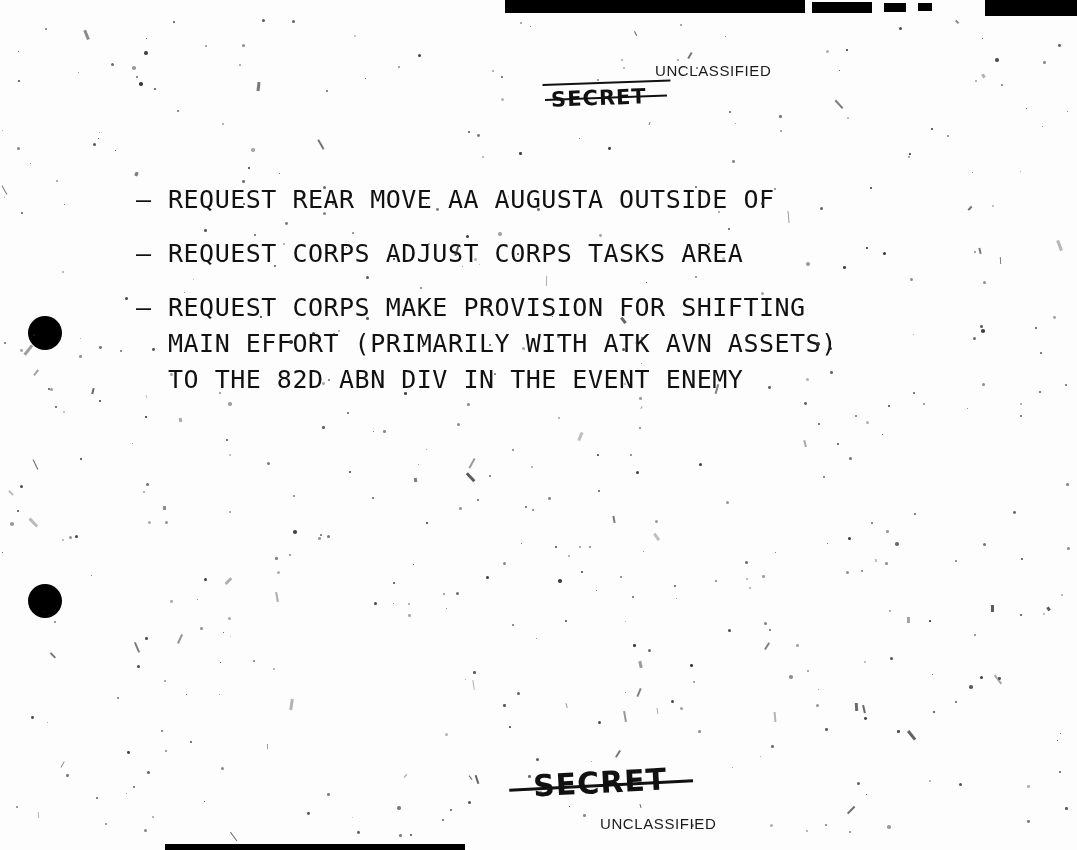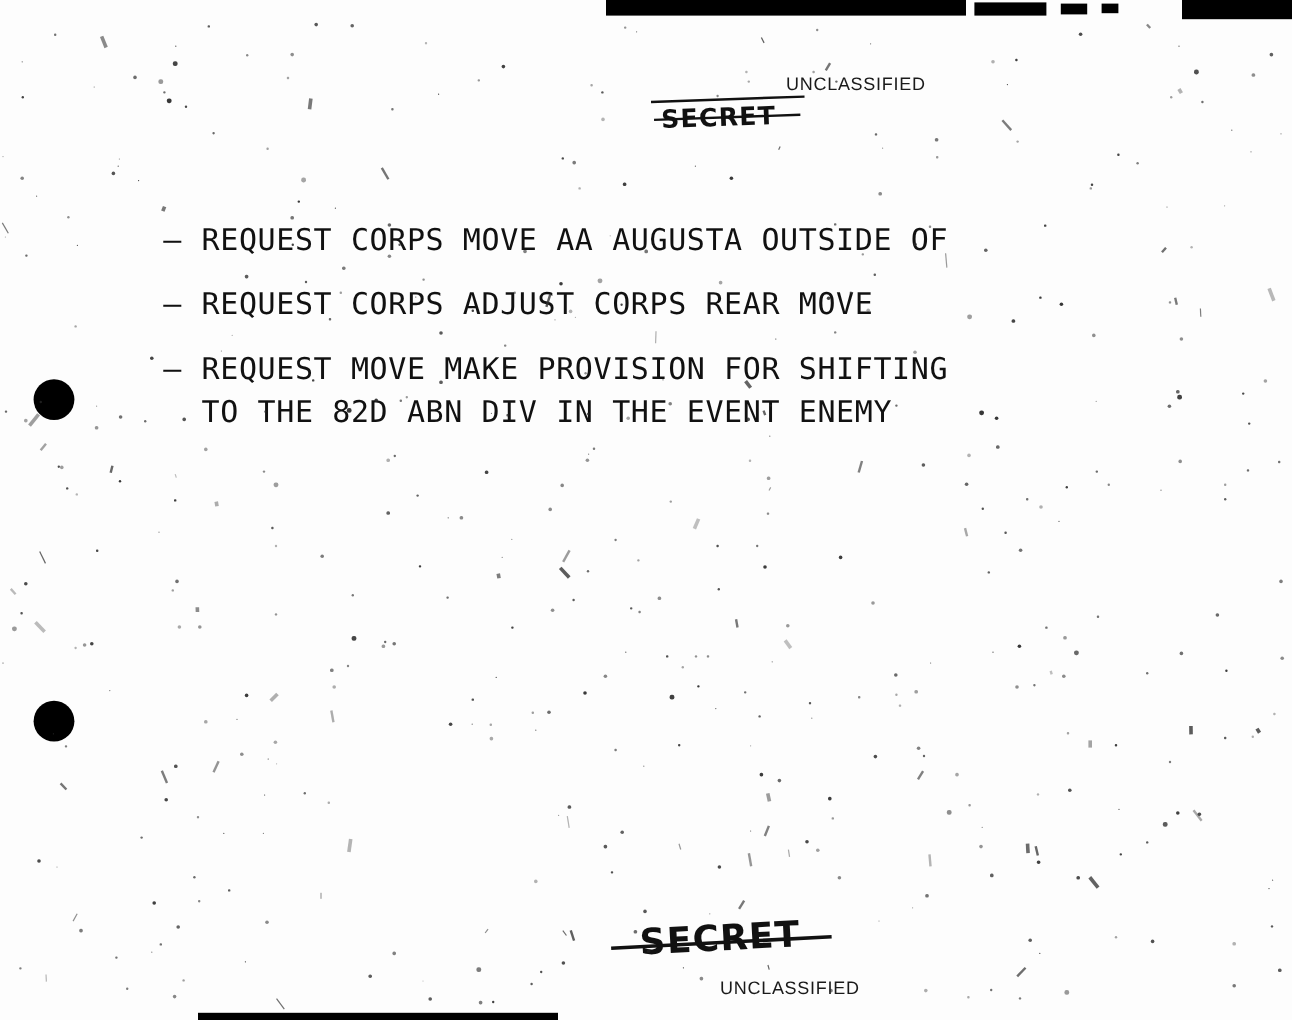--- a/index.html
+++ b/index.html
@@ -175,33 +175,34 @@
 
   <div class="classification" id="unclass-top">UNCLASSIFIED</div>
 
   <div class="secret-stamp" id="secret-top">SECRET</div>
 
 
   <div id="bullet-list">
       <div class="bullet-item">
         <div class="bullet-dash">—</div>
         <div class="bullet-lines">
-          <div class="bullet-line">REQUEST CORPS MOVE AA AUGUSTA OUTSIDE OF</div>
+          <div class="bullet-line">REQUEST REAR MOVE AA AUGUSTA OUTSIDE OF</div>
         </div>
       </div>
       <div class="bullet-item">
         <div class="bullet-dash">—</div>
         <div class="bullet-lines">
-          <div class="bullet-line">REQUEST CORPS ADJUST CORPS REAR MOVE</div>
+          <div class="bullet-line">REQUEST CORPS ADJUST CORPS TASKS AREA</div>
         </div>
       </div>
       <div class="bullet-item">
         <div class="bullet-dash">—</div>
         <div class="bullet-lines">
-          <div class="bullet-line">REQUEST MOVE MAKE PROVISION FOR SHIFTING</div>
+          <div class="bullet-line">REQUEST CORPS MAKE PROVISION FOR SHIFTING</div>
+          <div class="bullet-line">MAIN EFFORT (PRIMARILY WITH ATK AVN ASSETS)</div>
           <div class="bullet-line">TO THE 82D ABN DIV IN THE EVENT ENEMY</div>
         </div>
       </div>
     </div>
 
   <div class="secret-stamp" id="secret-bottom">SECRET</div>
 
   <div class="classification" id="unclass-bottom">UNCLASSIFIED</div>
 
   <div id="speckles">

